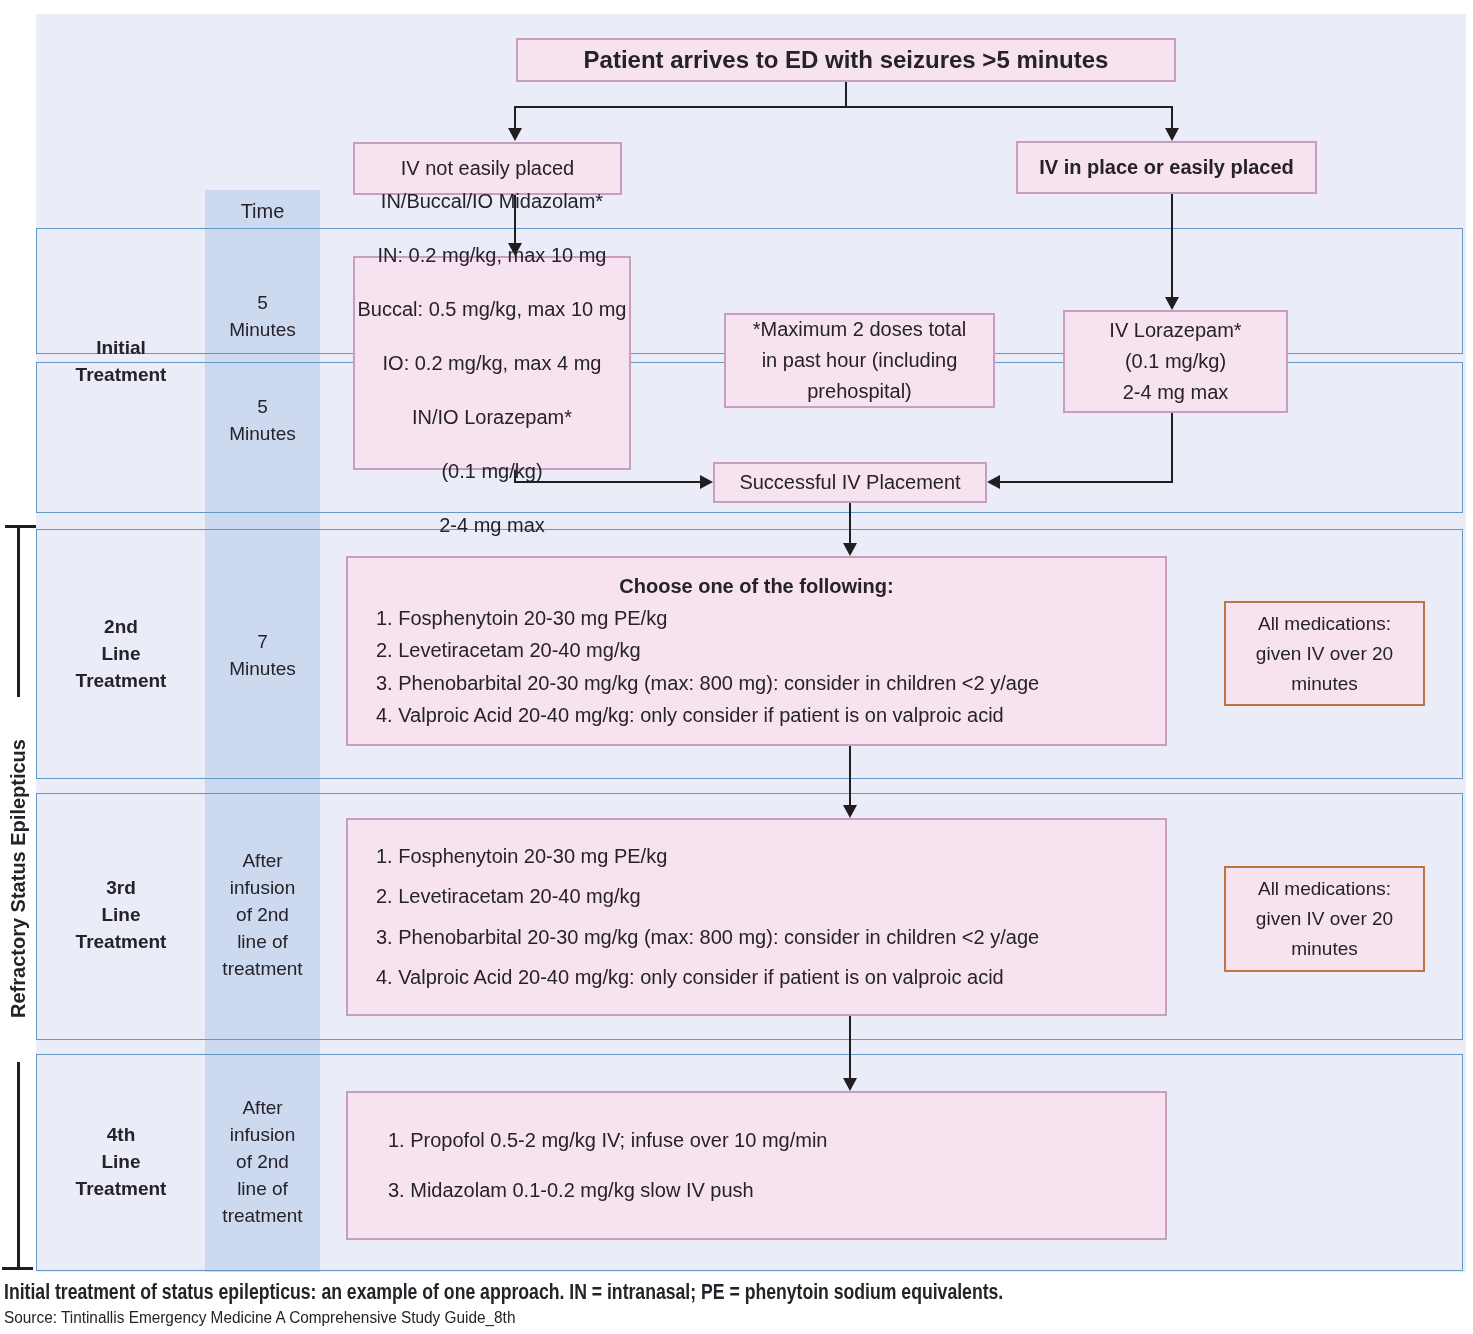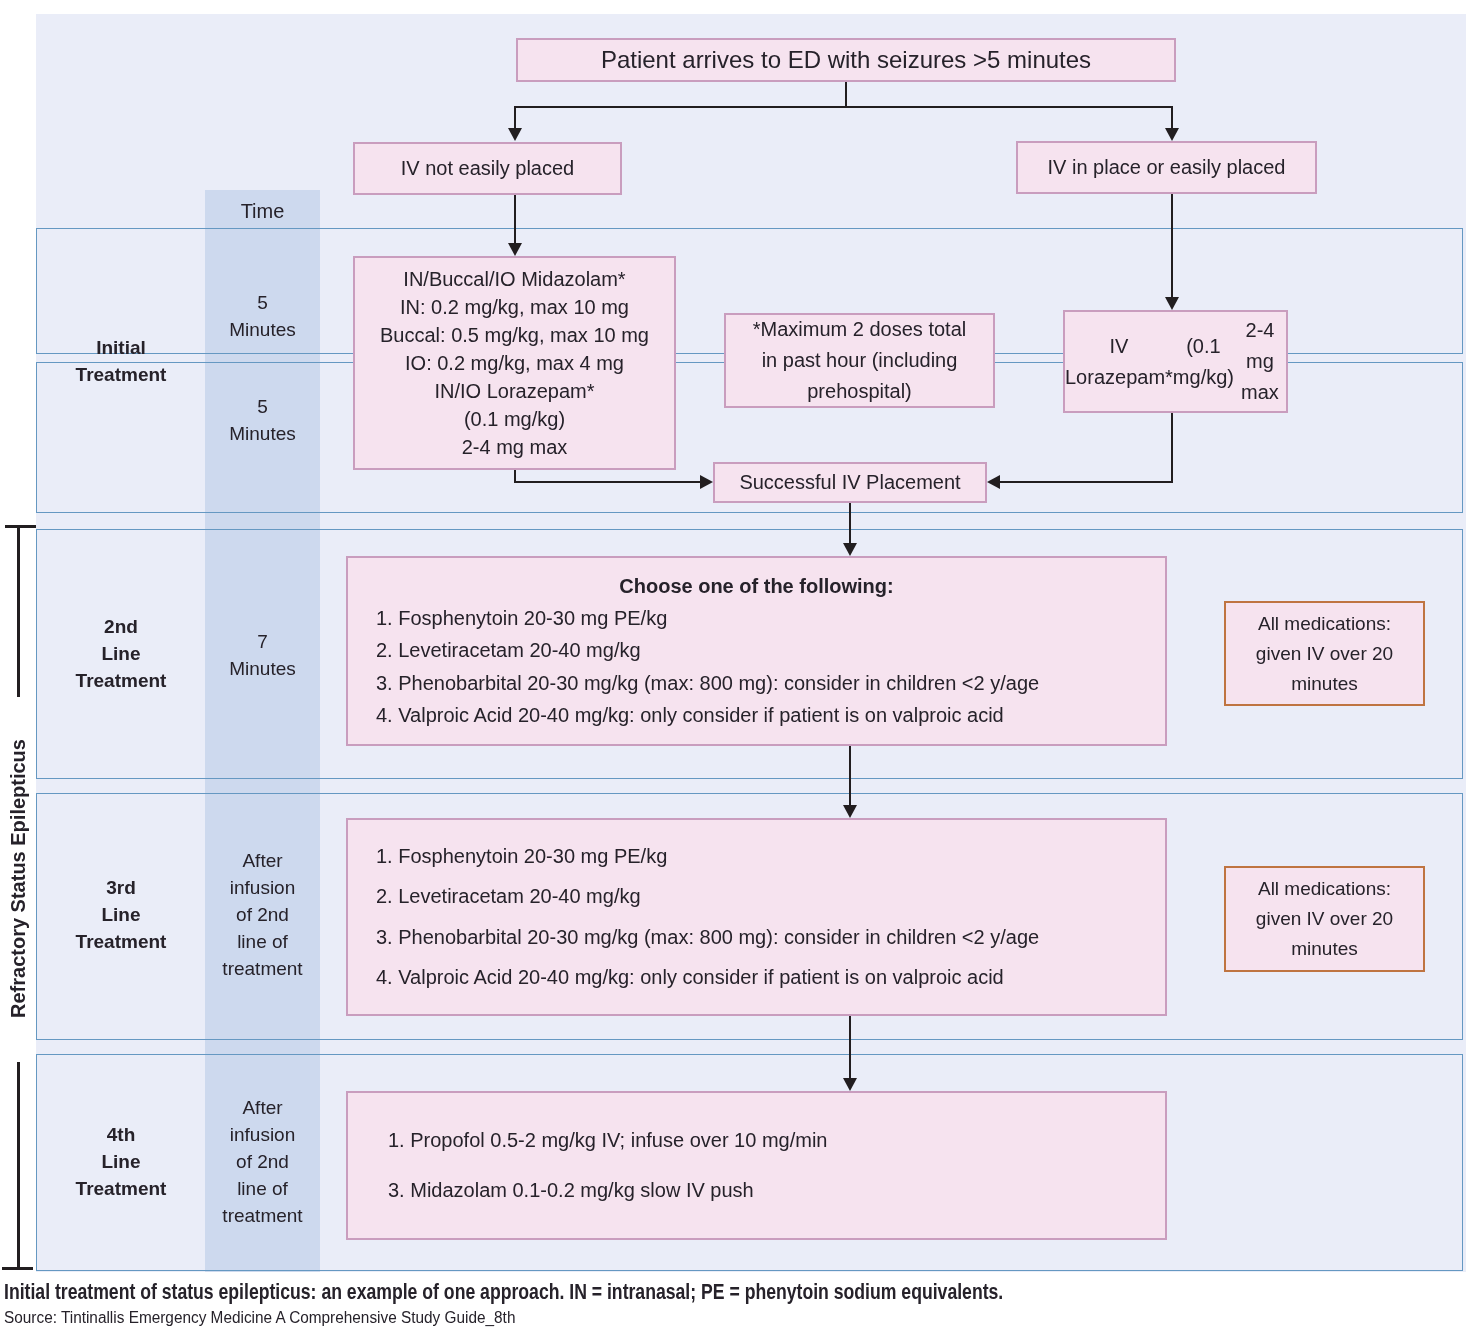--- a/index.html
+++ b/index.html
@@ -12,21 +12,21 @@
   .pinkbox{background:#f6e3ef;border:2px solid #c99dbe;display:flex;align-items:center;justify-content:center;text-align:center;}
   .notebox{background:#f6e3ef;border:2px solid #bf7441;display:flex;align-items:center;justify-content:center;text-align:center;}
   .pre{white-space:pre-line;}
   .b{font-weight:normal;}
   .line{background:#221e20;}
   .head-down{width:0;height:0;border-left:7px solid transparent;border-right:7px solid transparent;border-top:13px solid #221e20;}
   .head-right{width:0;height:0;border-top:7px solid transparent;border-bottom:7px solid transparent;border-left:13px solid #221e20;}
   .head-left{width:0;height:0;border-top:7px solid transparent;border-bottom:7px solid transparent;border-right:13px solid #221e20;}
   .rowlabel{font-weight:bold;font-size:19px;line-height:27px;text-align:center;}
   .timecell{font-size:19px;line-height:27px;text-align:center;}
-  .title-box{font-weight:normal;font-size:24px;}
+  .title-box{font-weight:bold;font-size:24px;}
   .plain20{font-size:20px;}
   .med{font-size:20px;line-height:28px;}
   .choose{display:flex;flex-direction:column;justify-content:space-evenly;align-items:stretch;
           padding:8px 28px;font-size:20px;text-align:left;}
   .choose .ctitle{text-align:center;font-weight:bold;}
   .sidelabel{writing-mode:vertical-rl;transform:rotate(180deg);font-weight:bold;font-size:20px;
              text-align:center;display:flex;align-items:center;justify-content:center;}
   .caption{font-size:21.5px;font-weight:bold;transform:scaleX(0.82);transform-origin:left center;white-space:nowrap;}
   .source{font-size:16px;transform:scaleX(0.96);transform-origin:left center;white-space:nowrap;}
 </style>
@@ -102,37 +102,37 @@
 
   <div class="abs line" style="left:849px;top:503px;width:2px;height:41px;"></div>
   <div class="abs head-down" style="left:843px;top:543px;"></div>
   <div class="abs line" style="left:849px;top:746px;width:2px;height:60px;"></div>
   <div class="abs head-down" style="left:843px;top:805px;"></div>
   <div class="abs line" style="left:849px;top:1016px;width:2px;height:63px;"></div>
   <div class="abs head-down" style="left:843px;top:1078px;"></div>
 
   <div class="abs pinkbox title-box" style="left:516px;top:38px;width:660px;height:44px;">Patient arrives to ED with seizures &gt;5 minutes</div>
   <div class="abs pinkbox plain20" style="left:353px;top:142px;width:269px;height:53px;">IV not easily placed</div>
-  <div class="abs pinkbox plain20" style="left:1016px;top:141px;width:301px;height:53px;">IV in place or easily placed</div>
+  <div class="abs pinkbox plain20" style="left:1016px;top:141px;width:301px;height:53px;font-weight:bold;">IV in place or easily placed</div>
 
-  <div class="abs pinkbox med" style="left:353px;top:256px;width:323px;height:214px;flex-direction:column;">
+  <div class="abs pinkbox med" style="left:353px;top:256px;width:278px;height:214px;flex-direction:column;gap:26px;">
     <div class="b">IN/Buccal/IO Midazolam*</div>
     <div>IN: 0.2 mg/kg, max 10 mg</div>
     <div>Buccal: 0.5 mg/kg, max 10 mg</div>
     <div>IO: 0.2 mg/kg, max 4 mg</div>
     <div class="b">IN/IO Lorazepam*</div>
     <div>(0.1 mg/kg)</div>
     <div>2-4 mg max</div>
   </div>
 
   <div class="abs pinkbox med pre" style="left:716px;top:313px;width:271px;height:95px;line-height:31px;margin-left:8px;">*Maximum 2 doses total
 in past hour (including
 prehospital)</div>
 
-  <div class="abs pinkbox med" style="left:1063px;top:310px;width:225px;height:103px;flex-direction:row;line-height:31px;">
+  <div class="abs pinkbox med" style="left:1063px;top:310px;width:225px;height:103px;flex-direction:column;line-height:31px;">
     <div class="b">IV Lorazepam*</div>
     <div>(0.1 mg/kg)</div>
     <div>2-4 mg max</div>
   </div>
 
   <div class="abs pinkbox plain20" style="left:713px;top:462px;width:274px;height:41px;">Successful IV Placement</div>
 
   <div class="abs pinkbox choose" style="left:346px;top:556px;width:821px;height:190px;">
     <div class="ctitle">Choose one of the following:</div>
     <div><span class="b">1. Fosphenytoin 20-30 mg PE/kg</span><span></span></div>

